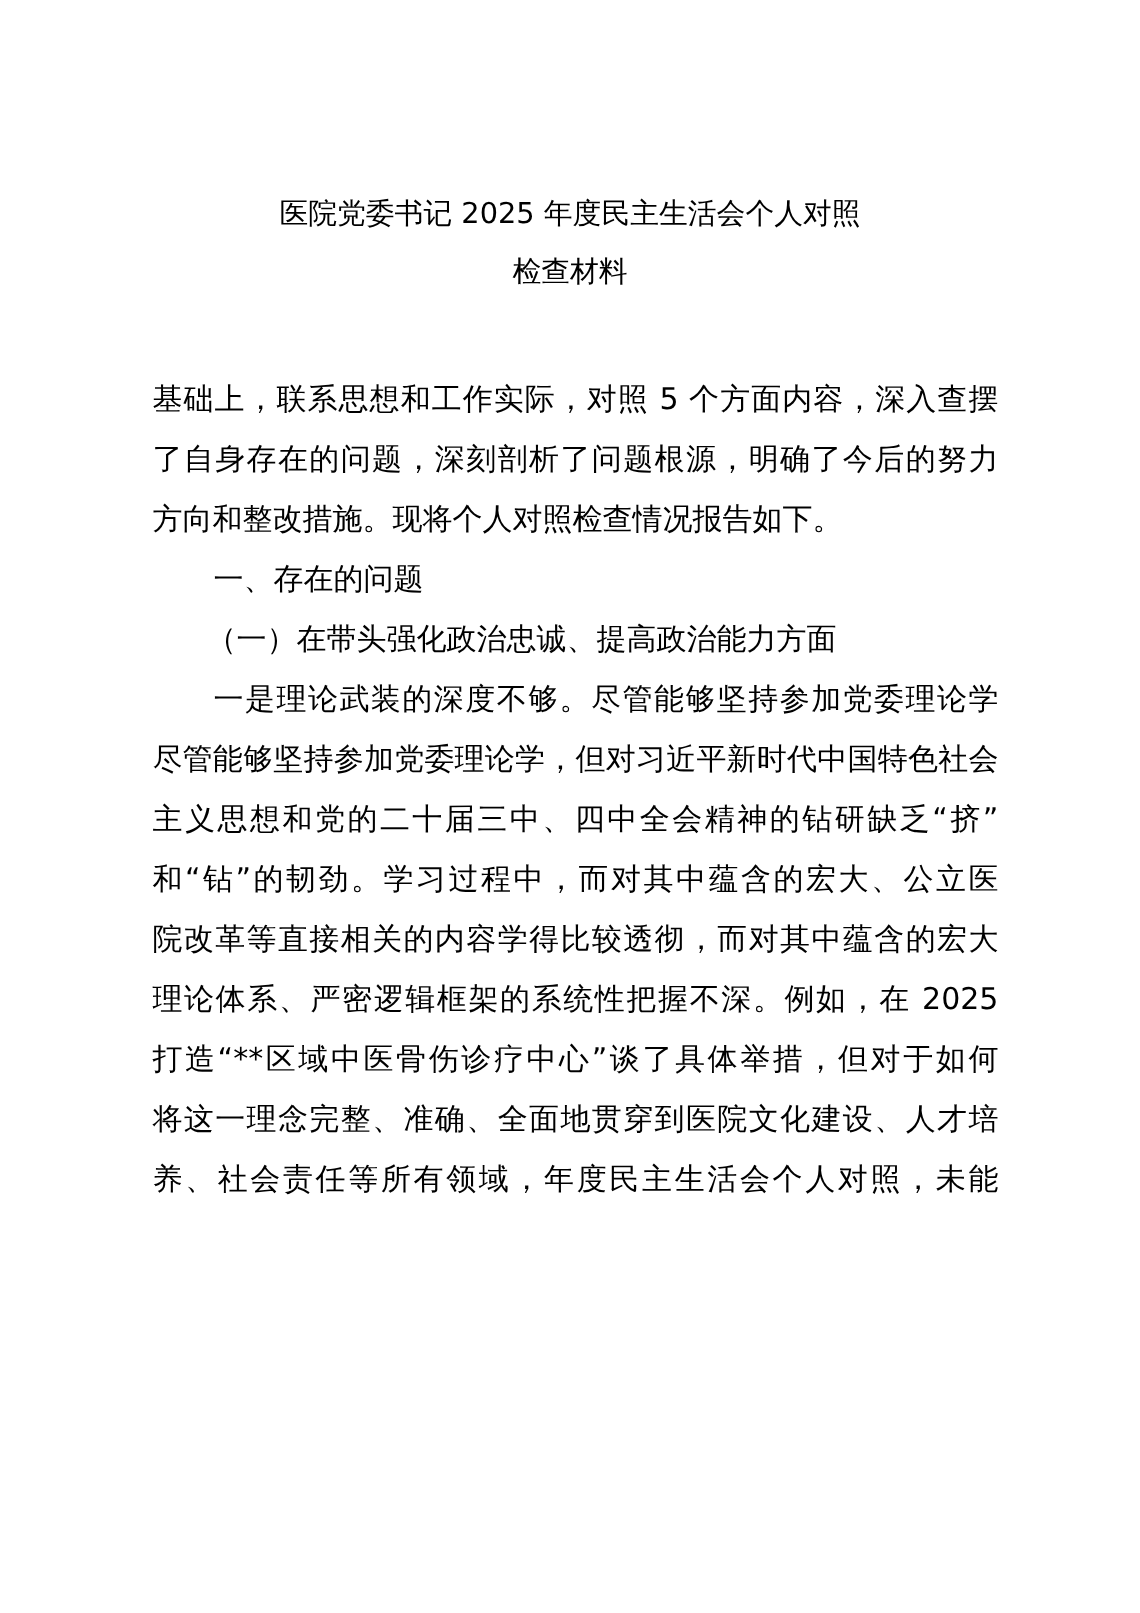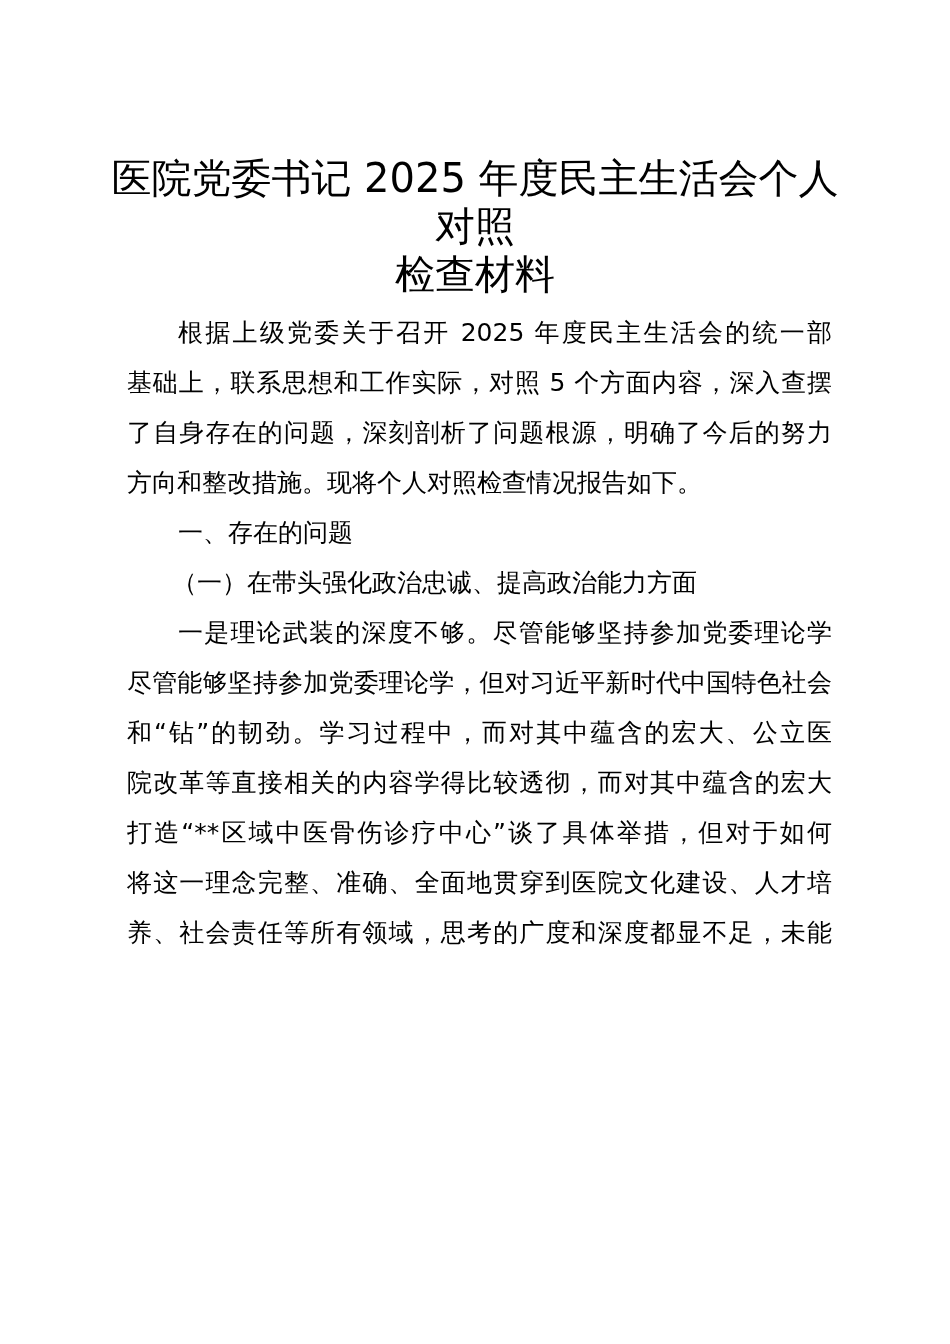--- a/index.html
+++ b/index.html
@@ -22,21 +22,21 @@
       width: 950px;
       height: 1344px;
       background: #ffffff;
     }
     .title {
       position: absolute;
       left: 100px;
       top: 154px;
       width: 750px;
       text-align: center;
-      font-size: 40px;
+      font-size: 24px;
       line-height: 48px;
       letter-spacing: 0px;
       margin: 0;
       font-weight: normal;
     }
     .title span { display: block; }
     .body {
       position: absolute;
       left: 127px;
       top: 308px;
@@ -67,34 +67,35 @@
 <div class="page">
 
   <h1 class="title">
     <span>医院党委书记 2025 年度民主生活会个人对照</span>
     <span>检查材料</span>
   </h1>
 
   <div class="body">
 
     <div>
-      <span class="line indent">根据上级党委关于召开 2025 年度民主生活会的统一部</span>
       <span class="line">基础上，联系思想和工作实际，对照 5 个方面内容，深入查摆</span>
       <span class="line">了自身存在的问题，深刻剖析了问题根源，明确了今后的努力</span>
       <span class="line last">方向和整改措施。现将个人对照检查情况报告如下。</span>
     </div>
 
     <span class="line indent heading-line">一、存在的问题</span>
 
     <span class="line indent heading-line" style="padding-left:45px;">（一）在带头强化政治忠诚、提高政治能力方面</span>
 
     <div>
       <span class="line indent">一是理论武装的深度不够。尽管能够坚持参加党委理论学</span>
       <span class="line">尽管能够坚持参加党委理论学，但对习近平新时代中国特色社会</span>
+      <span class="line">主义思想和党的二十届三中、四中全会精神的钻研缺乏“挤”</span>
       <span class="line">和“钻”的韧劲。学习过程中，而对其中蕴含的宏大、公立医</span>
       <span class="line">院改革等直接相关的内容学得比较透彻，而对其中蕴含的宏大</span>
+      <span class="line">理论体系、严密逻辑框架的系统性把握不深。例如，在 2025</span>
       <span class="line">打造“**区域中医骨伤诊疗中心”谈了具体举措，但对于如何</span>
       <span class="line">将这一理念完整、准确、全面地贯穿到医院文化建设、人才培</span>
-      <span class="line">养、社会责任等所有领域，思考的广度和深度都显不足，未能</span>
+      <span class="line">养、社会责任等所有领域，年度民主生活会个人对照，未能</span>
     </div>
 
   </div>
 </div>
 
 </body></html>

